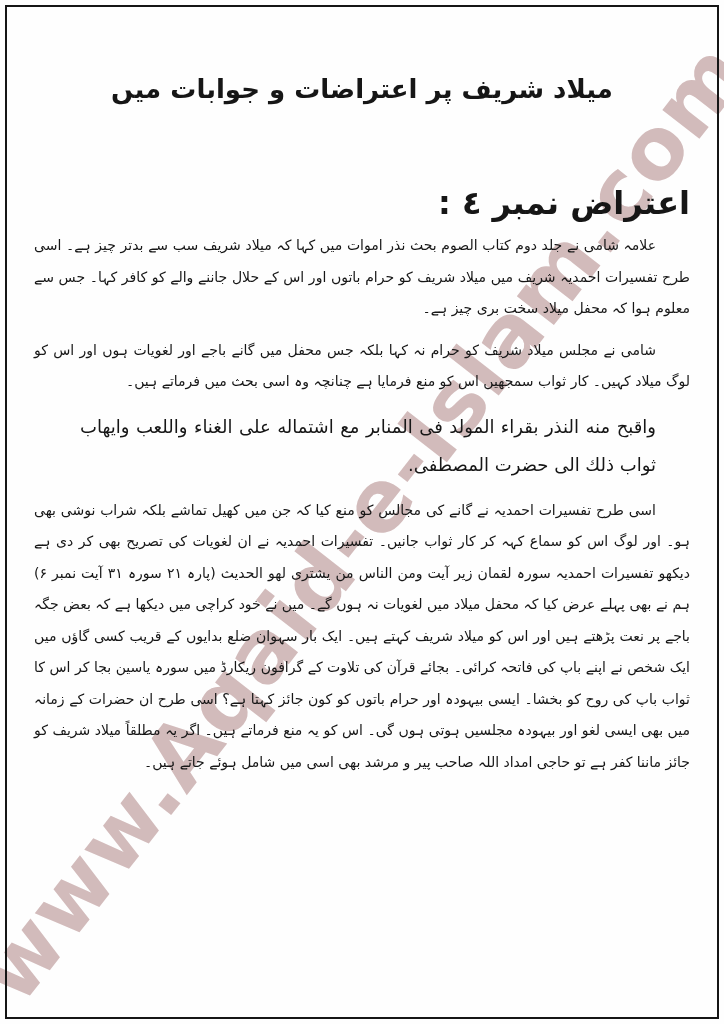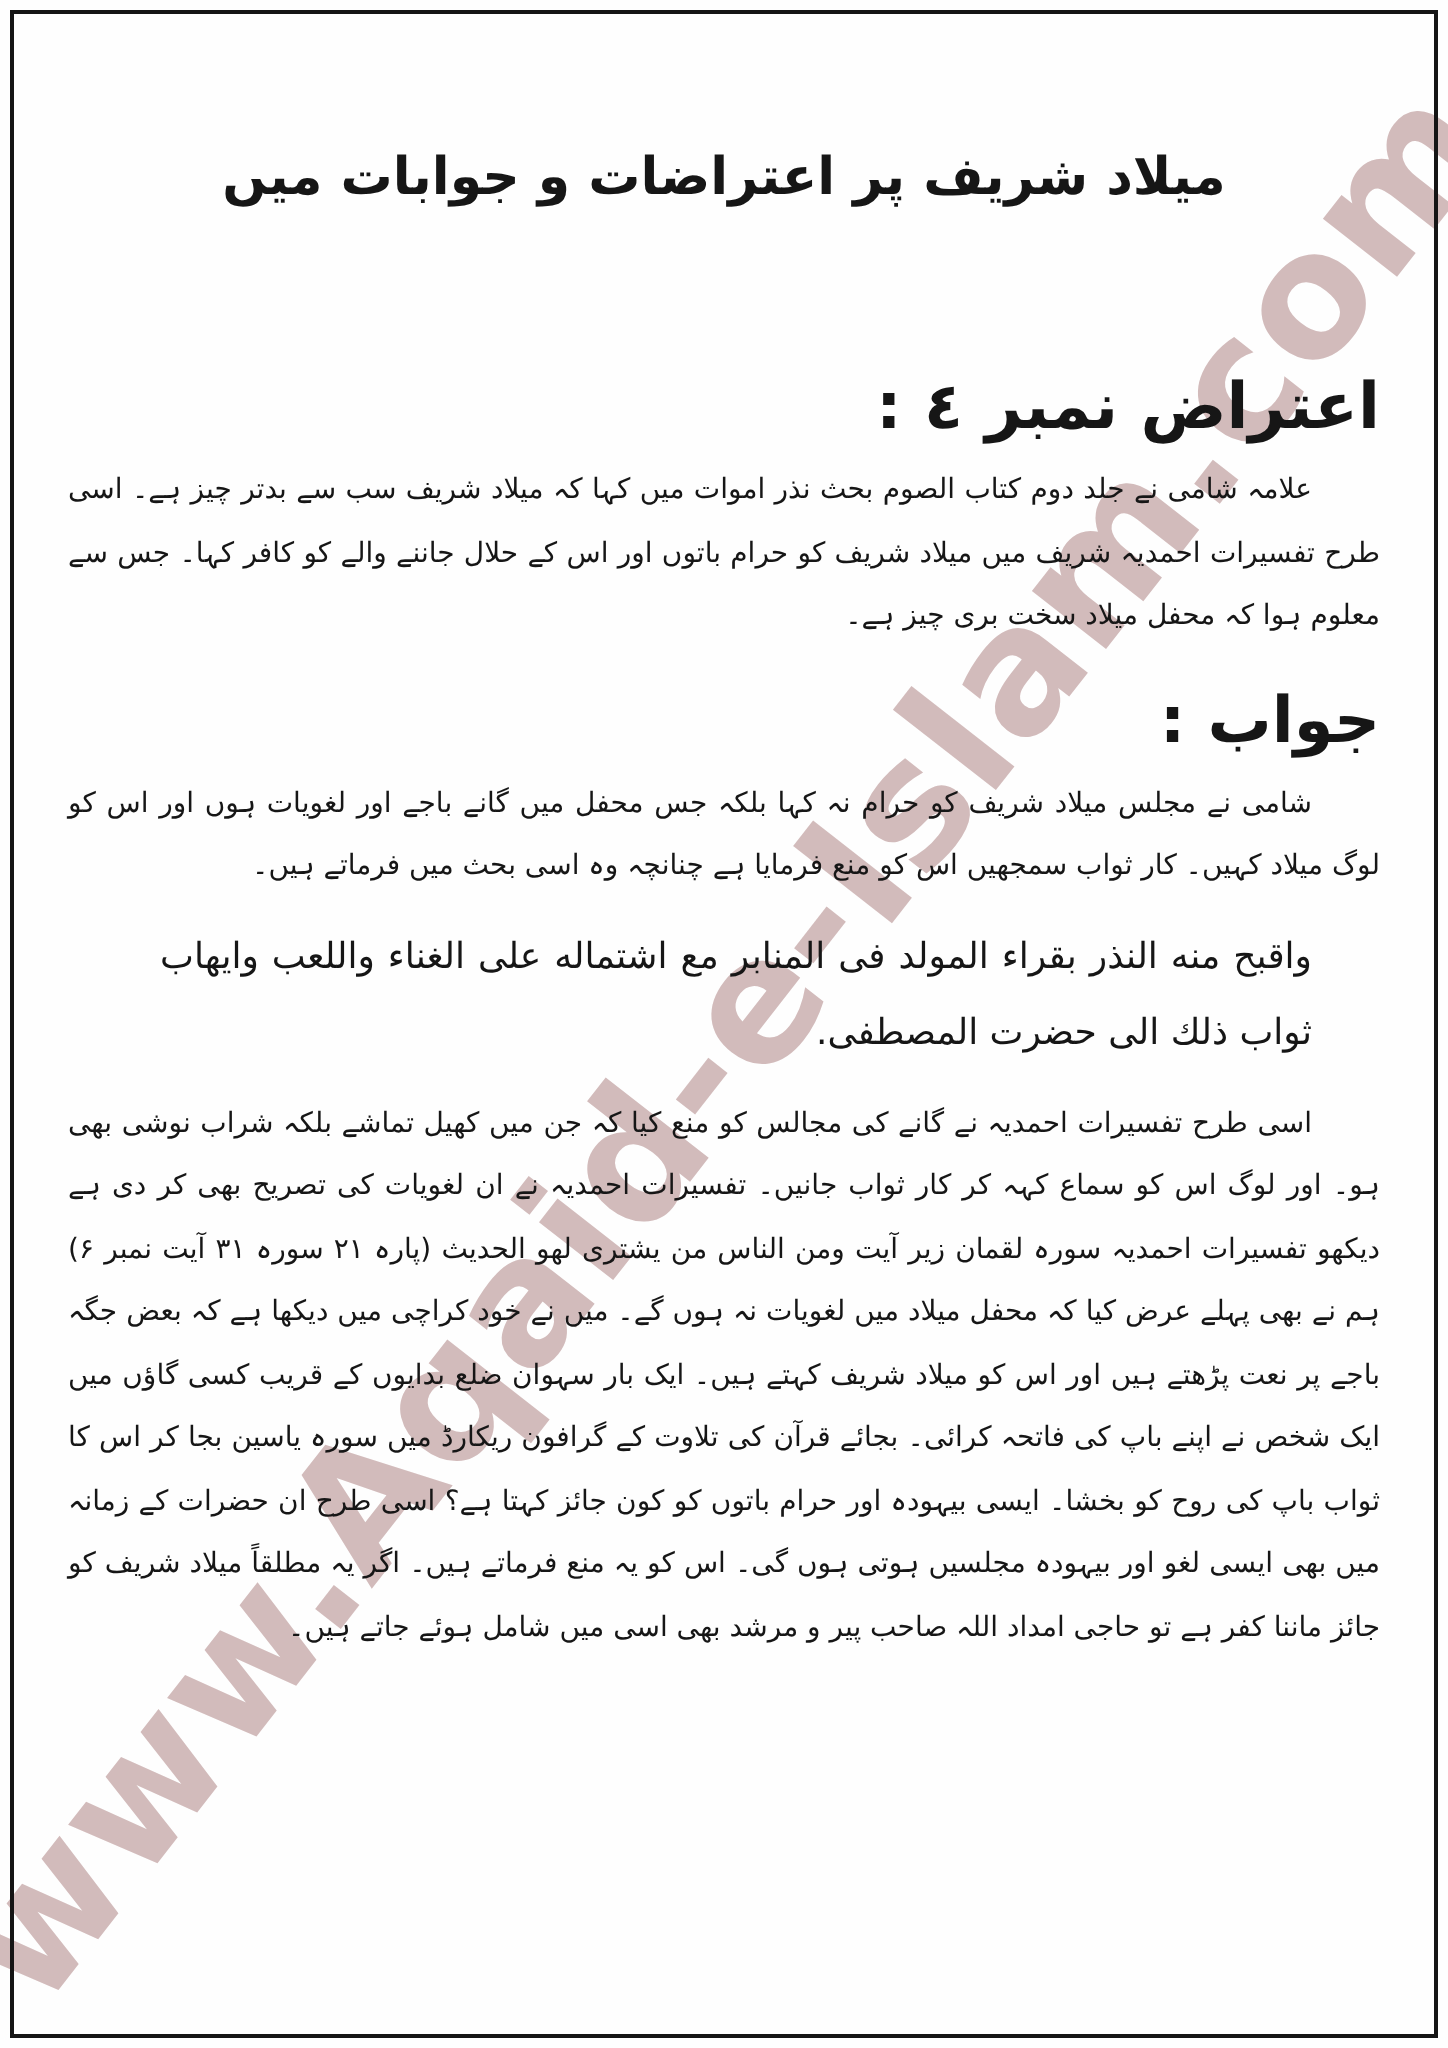--- a/index.html
+++ b/index.html
@@ -85,21 +85,20 @@
   <div class="watermark">www.Aqaid-e-Islam.com</div>
 
   <div class="content">
 
     <h1 class="doc-title">میلاد شریف پر اعتراضات و جوابات میں</h1>
 
     <h2 class="heading">اعتراض نمبر ٤ :</h2>
 
     <p class="para indent">علامہ شامی نے جلد دوم کتاب الصوم بحث نذر اموات میں کہا کہ میلاد شریف سب سے بدتر چیز ہے۔ اسی طرح تفسیرات احمدیہ شریف میں میلاد شریف کو حرام باتوں اور اس کے حلال جاننے والے کو کافر کہا۔ جس سے معلوم ہوا کہ محفل میلاد سخت بری چیز ہے۔</p>
 
-    <h2 class="heading">جواب :</h2>
 
     <p class="para indent">شامی نے مجلس میلاد شریف کو حرام نہ کہا بلکہ جس محفل میں گانے باجے اور لغویات ہوں اور اس کو لوگ میلاد کہیں۔ کار ثواب سمجھیں اس کو منع فرمایا ہے چنانچہ وہ اسی بحث میں فرماتے ہیں۔</p>
 
     <p class="arabic">واقبح منه النذر بقراء المولد فى المنابر مع اشتماله على الغناء واللعب وايهاب ثواب ذلك الى حضرت المصطفى.</p>
 
 
 
     <p class="para indent">اسی طرح تفسیرات احمدیہ نے گانے کی مجالس کو منع کیا کہ جن میں کھیل تماشے بلکہ شراب نوشی بھی ہو۔ اور لوگ اس کو سماع کہہ کر کار ثواب جانیں۔ تفسیرات احمدیہ نے ان لغویات کی تصریح بھی کر دی ہے دیکھو تفسیرات احمدیہ سورہ لقمان زیر آیت ومن الناس من یشتری لهو الحدیث (پارہ ۲۱ سورہ ۳۱ آیت نمبر ۶) ہم نے بھی پہلے عرض کیا کہ محفل میلاد میں لغویات نہ ہوں گے۔ میں نے خود کراچی میں دیکھا ہے کہ بعض جگہ باجے پر نعت پڑھتے ہیں اور اس کو میلاد شریف کہتے ہیں۔ ایک بار سہوان ضلع بدایوں کے قریب کسی گاؤں میں ایک شخص نے اپنے باپ کی فاتحہ کرائی۔ بجائے قرآن کی تلاوت کے گرافون ریکارڈ میں سورہ یاسین بجا کر اس کا ثواب باپ کی روح کو بخشا۔ ایسی بیہودہ اور حرام باتوں کو کون جائز کہتا ہے؟ اسی طرح ان حضرات کے زمانہ میں بھی ایسی لغو اور بیہودہ مجلسیں ہوتی ہوں گی۔ اس کو یہ منع فرماتے ہیں۔ اگر یہ مطلقاً میلاد شریف کو جائز ماننا کفر ہے تو حاجی امداد اللہ صاحب پیر و مرشد بھی اسی میں شامل ہوئے جاتے ہیں۔</p>
 
   </div>

